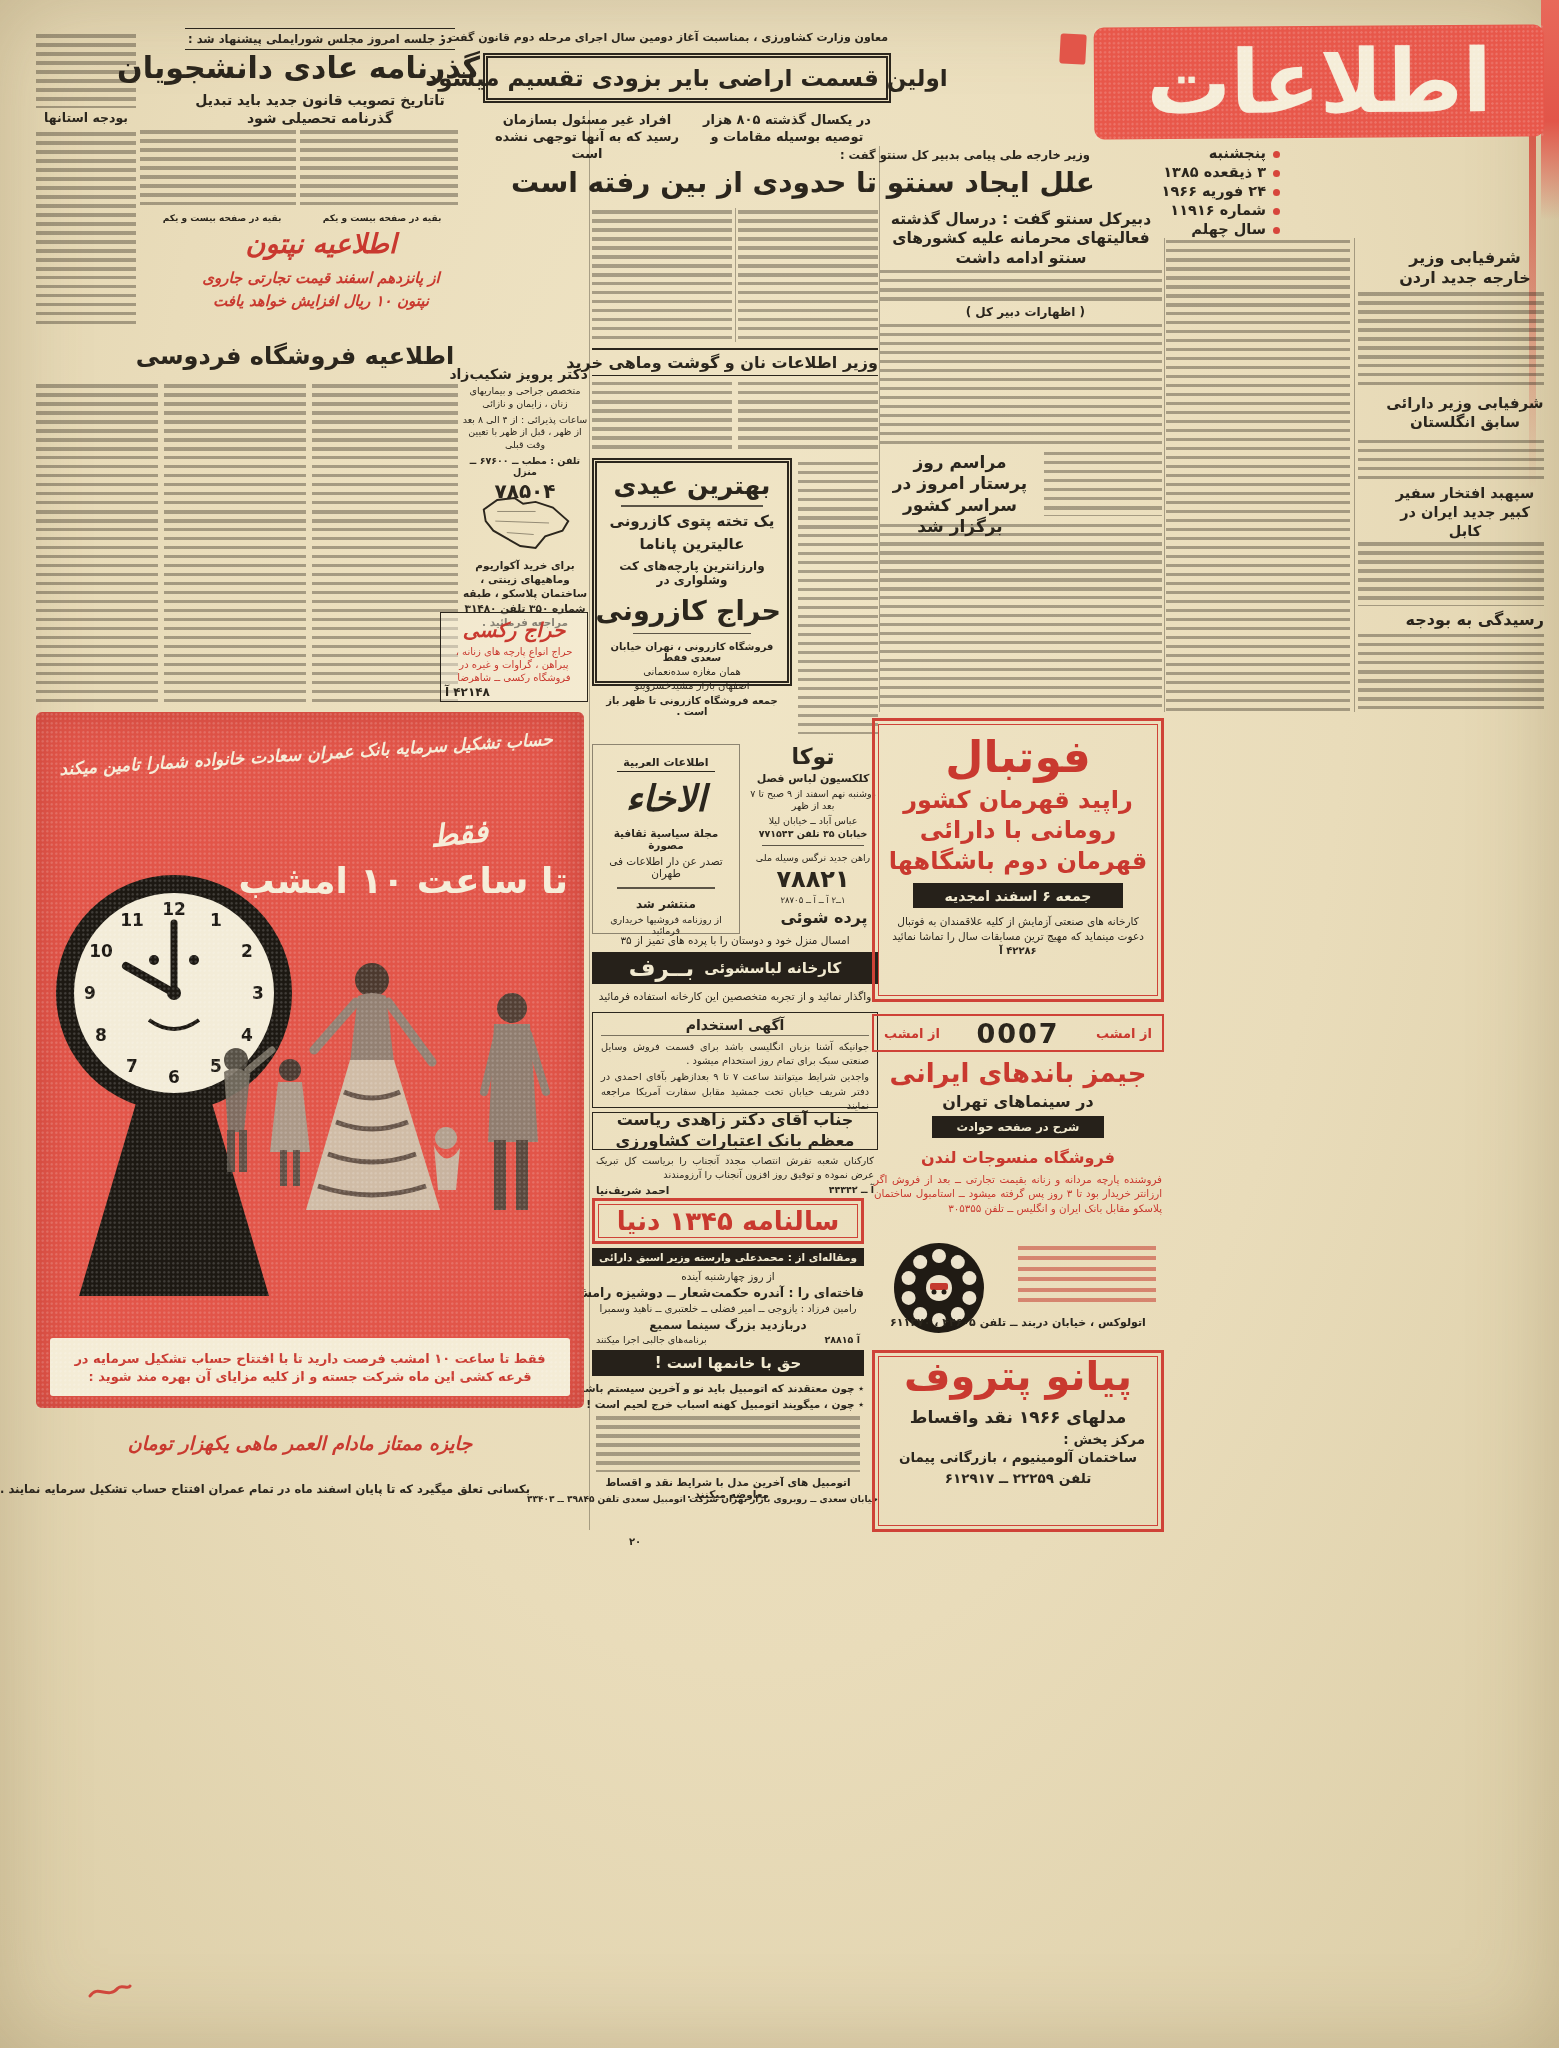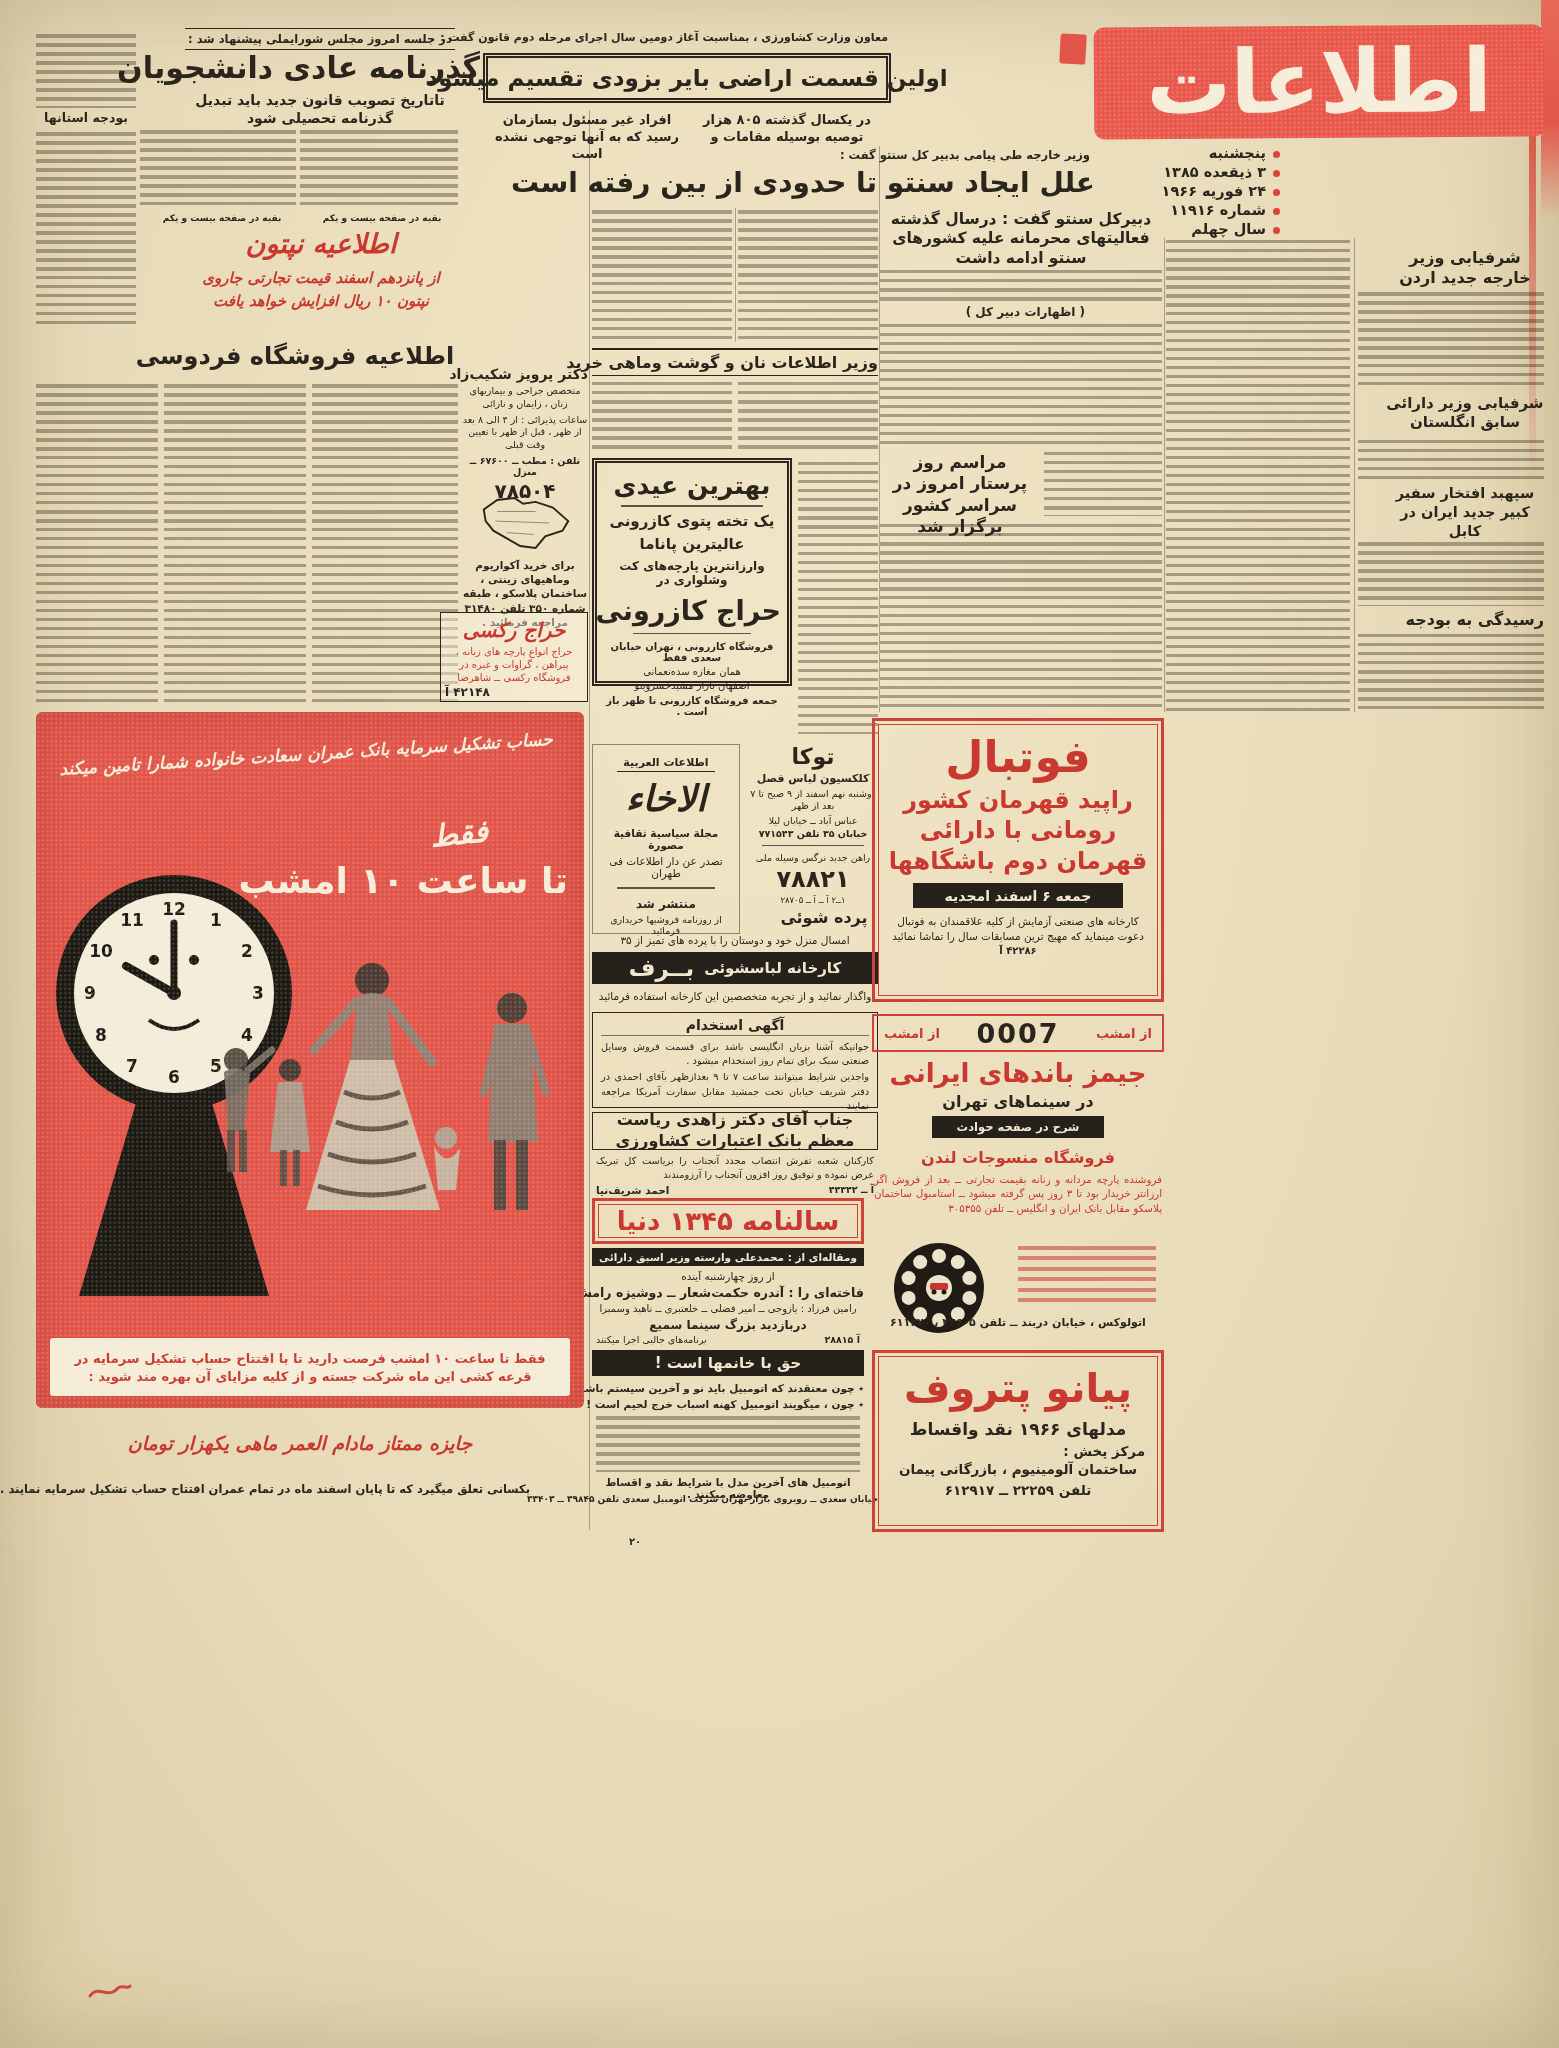--- a/index.html
+++ b/index.html
@@ -261,21 +261,21 @@
       <circle cx="44.2" cy="26.1" r="7"></circle>
     </g>
     <circle cx="63" cy="52" r="13" fill="#ece3cc"></circle>
     <rect x="54" y="47" width="18" height="7" rx="2" fill="#c4392e"></rect>
     <circle cx="58" cy="56" r="2.5" fill="#201b14"></circle>
     <circle cx="68" cy="56" r="2.5" fill="#201b14"></circle>
   </svg>
   <div class="txr" style="left:1018px;top:1246px;width:138px;height:56px"></div>
   <div class="t b c n" style="left:874px;top:1316px;width:288px;font-size:11px">اتولوکس ، خیابان دربند ــ تلفن ۴۴۶۰۵ ، ۶۱۱۲۷۰</div>
 
-  <div class="t rbox c" style="left:872px;top:1350px;width:292px;height:182px;padding-top:12px">
+  <div class="t rbox c" style="left:872px;top:1350px;width:292px;height:182px;">
     <div class="b red n" style="font-size:40px">پیانو پتروف</div>
     <div class="b n" style="font-size:17px;margin-top:8px">مدلهای ۱۹۶۶ نقد واقساط</div>
     <div class="b" style="font-size:13.5px;text-align:right;padding:4px 16px 0">مرکز پخش :</div>
     <div class="b n" style="font-size:13.5px;margin-top:2px">ساختمان آلومینیوم ، بازرگانی پیمان</div>
     <div class="b n" style="font-size:13.5px;margin-top:5px">تلفن ۲۲۲۵۹ ــ ۶۱۲۹۱۷</div>
   </div>
 
   <div class="t pink dots" style="left:36px;top:712px;width:548px;height:696px;box-shadow:inset 0 0 40px rgba(120,20,15,.25)">
     <div class="t b cream c n" style="left:10px;top:32px;width:520px;font-size:17px;transform:rotate(-3.5deg);font-style:italic">حساب تشکیل سرمایه بانک عمران سعادت خانواده شمارا تامین میکند</div>
     <div class="t b cream n" style="left:394px;top:104px;font-size:30px;transform:rotate(-6deg);font-style:italic">فقط</div>

